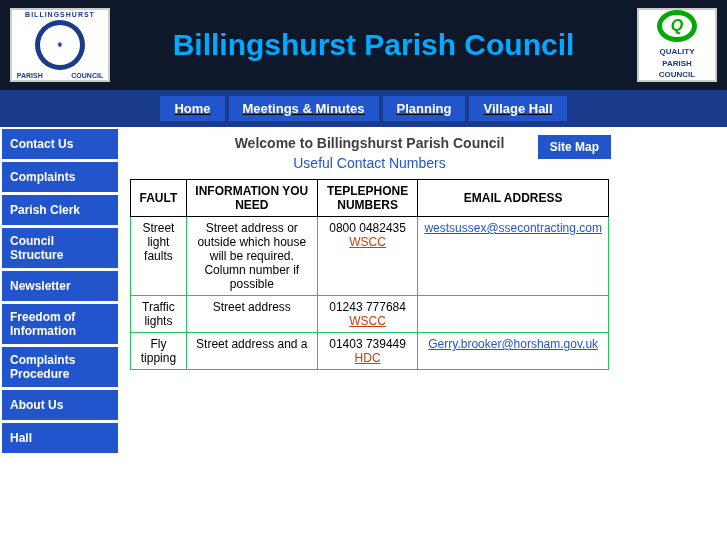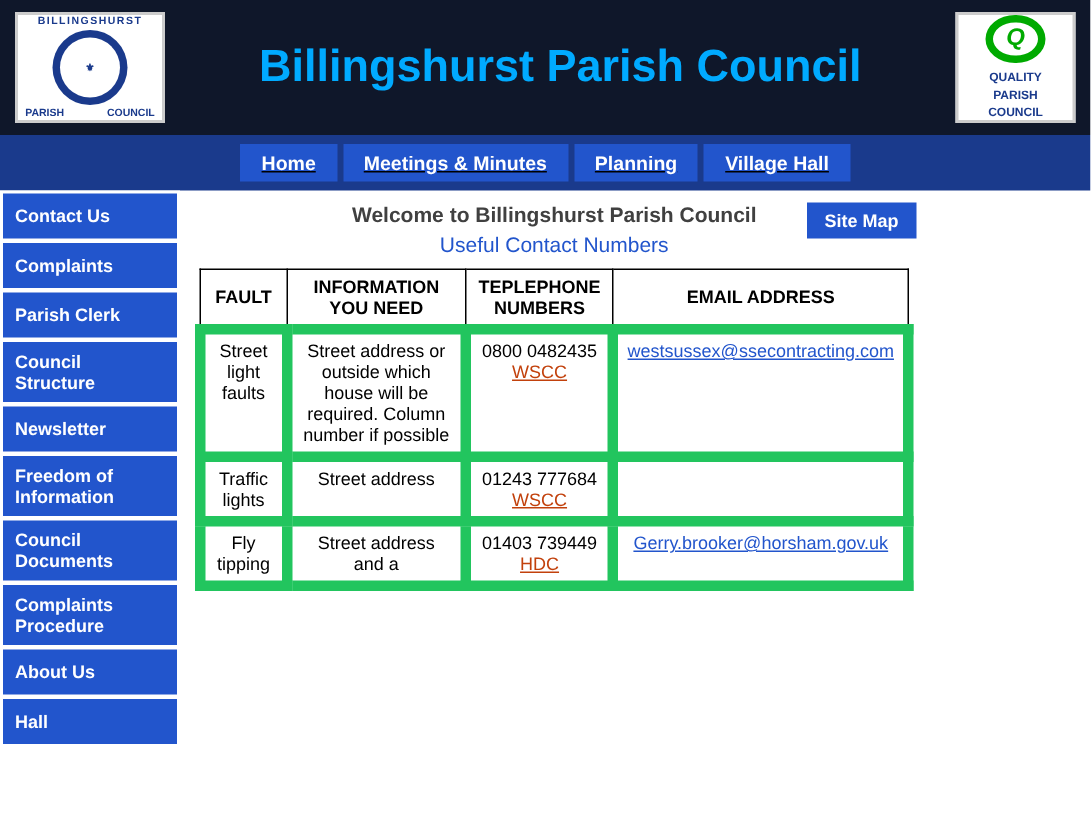--- a/index.html
+++ b/index.html
@@ -154,21 +154,21 @@
     }
     .contact-table th {
       background: #fff;
       border: 1px solid #000;
       padding: 4px 6px;
       text-align: center;
       font-weight: bold;
       font-size: 12px;
     }
     .contact-table td {
-      border: 7px solid #22c55e;
+      border: 1px solid #22c55e;
       padding: 4px 6px;
       vertical-align: top;
       text-align: center;
     }
     .wscc-link {
       color: #c2410c;
       text-decoration: underline;
       display: block;
       font-weight: normal;
     }
@@ -255,21 +255,20 @@
 
 <div class="layout">
 
   <div class="sidebar">
     <div class="sidebar-item">Contact Us</div>
     <div class="sidebar-item">Complaints</div>
     <div class="sidebar-item">Parish Clerk</div>
     <div class="sidebar-item">Council Structure</div>
     <div class="sidebar-item">Newsletter</div>
     <div class="sidebar-item">Freedom of Information</div>
-    <div class="sidebar-item">Council Documents</div>
     <div class="sidebar-item">Complaints Procedure</div>
     <div class="sidebar-item">About Us</div>
     <div class="sidebar-item">Hall</div>
   </div>
 
   <div class="main">
     <div class="main-title">Welcome to Billingshurst Parish Council</div>
     <div class="main-subtitle">Useful Contact Numbers</div>
     <button class="site-map-btn">Site Map</button>
 

